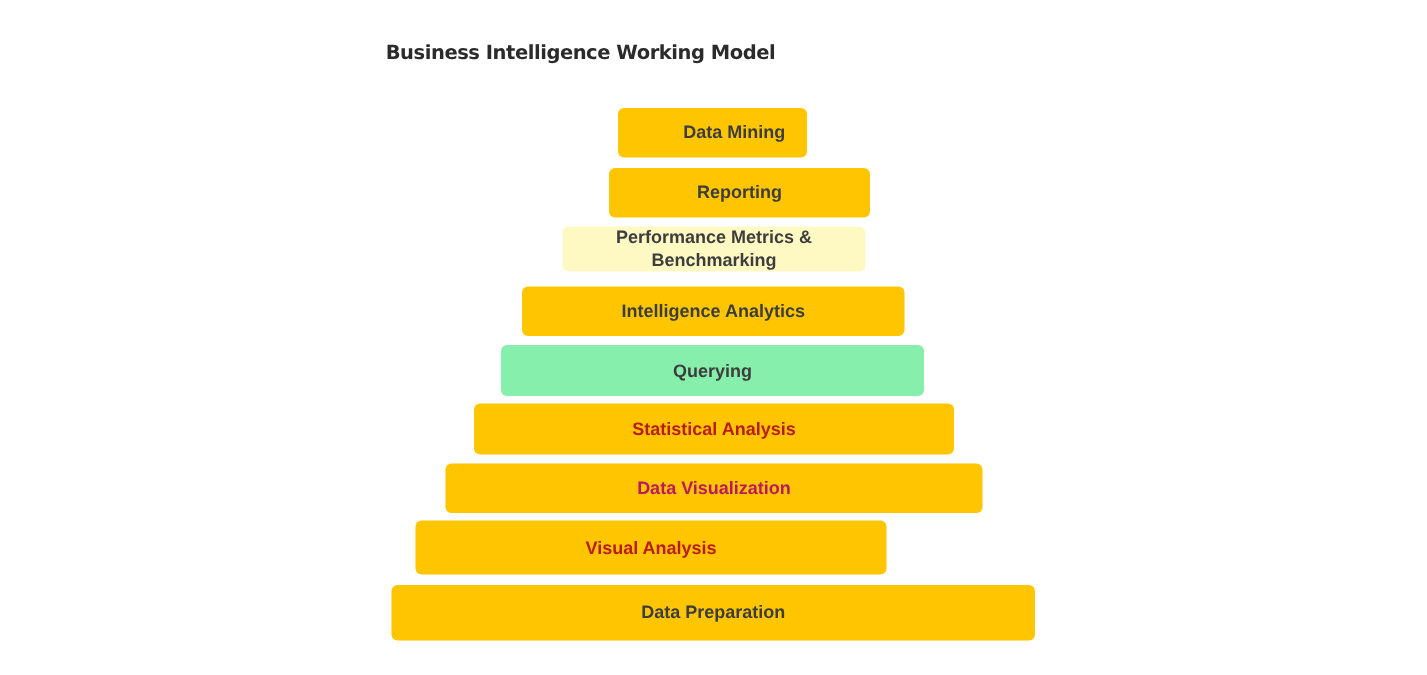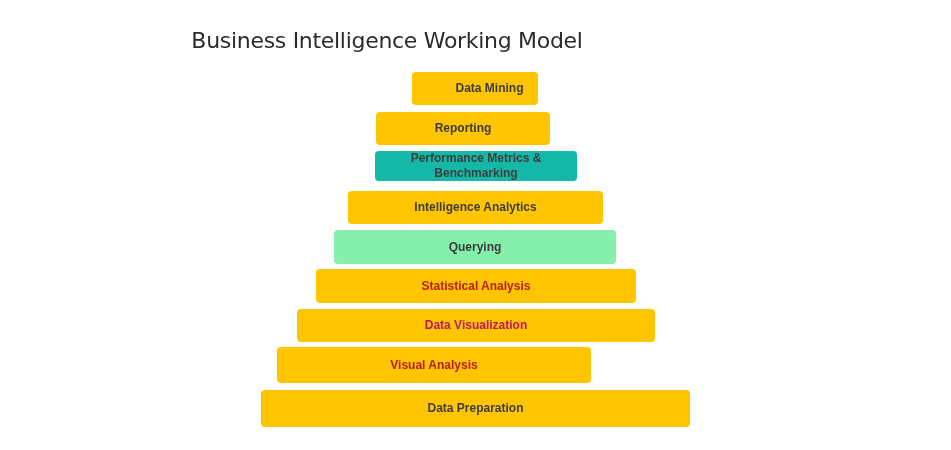--- a/index.html
+++ b/index.html
@@ -1,41 +1,41 @@
 <!DOCTYPE html>
 <html><head>
   <meta charset="utf-8">
   <style>
     html, body { margin: 0; padding: 0; background: #ffffff; }
     body { width: 951px; height: 450px; position: relative; overflow: hidden; font-family: "Liberation Sans", sans-serif; }
     .title {
       position: absolute; left: 0; top: 28px; width: 774px; text-align: center;
-      font-size: 22px; color: #2b2b2b; font-family: "DejaVu Sans", sans-serif; font-weight: normal; letter-spacing: -0.3px;
+      font-size: 13px; color: #2b2b2b; font-family: "DejaVu Sans", sans-serif; font-weight: bold; letter-spacing: -0.3px;
     }
     .layer {
       position: absolute; background: #FFC600; border-radius: 4px;
       display: flex; align-items: center; justify-content: center; text-align: center;
       color: #3d3d3d; font-weight: bold; font-size: 12px; line-height: 15px;
       font-family: "Liberation Sans", sans-serif;
       box-sizing: border-box; padding: 0 6px;
     }
   </style>
 </head>
 <body>
 
 <div class="title">Business Intelligence Working Model</div>
 
 <div>
   <div class="layer" style="left: 412px; top: 72px; width: 126px; height: 33px; background: rgb(255, 198, 0); color: rgb(61, 61, 61); padding-left: 35px;">
       <span>Data Mining</span>
     </div>
-  <div class="layer" style="left: 376px; top: 112px; width: 174px; height: 33px; background: rgb(255, 198, 0); color: rgb(61, 61, 61);">
+  <div class="layer" style="left: 406px; top: 112px; width: 174px; height: 33px; background: rgb(255, 198, 0); color: rgb(61, 61, 61);">
       <span>Reporting</span>
     </div>
-  <div class="layer" style="padding: 4px 30px; left: 375px; top: 151px; width: 202px; height: 30px; background: #14b8a6; color: rgb(61, 61, 61);">
+  <div class="layer" style="padding: 4px 30px; left: 375px; top: 151px; width: 202px; height: 30px; background: #fef9c3; color: rgb(61, 61, 61);">
       <span>Performance Metrics &amp; Benchmarking</span>
     </div>
   <div class="layer" style="left: 348px; top: 191px; width: 255px; height: 33px; background: rgb(255, 198, 0); color: rgb(61, 61, 61);">
       <span>Intelligence Analytics</span>
     </div>
   <div class="layer" style="left: 334px; top: 230px; width: 282px; height: 34px; background: #86efac; color: rgb(61, 61, 61);">
       <span>Querying</span>
     </div>
   <div class="layer" style="left: 316px; top: 269px; width: 320px; height: 34px; background: rgb(255, 198, 0); color: #b91c1c; text-align: center;">
       <span>Statistical Analysis</span>

